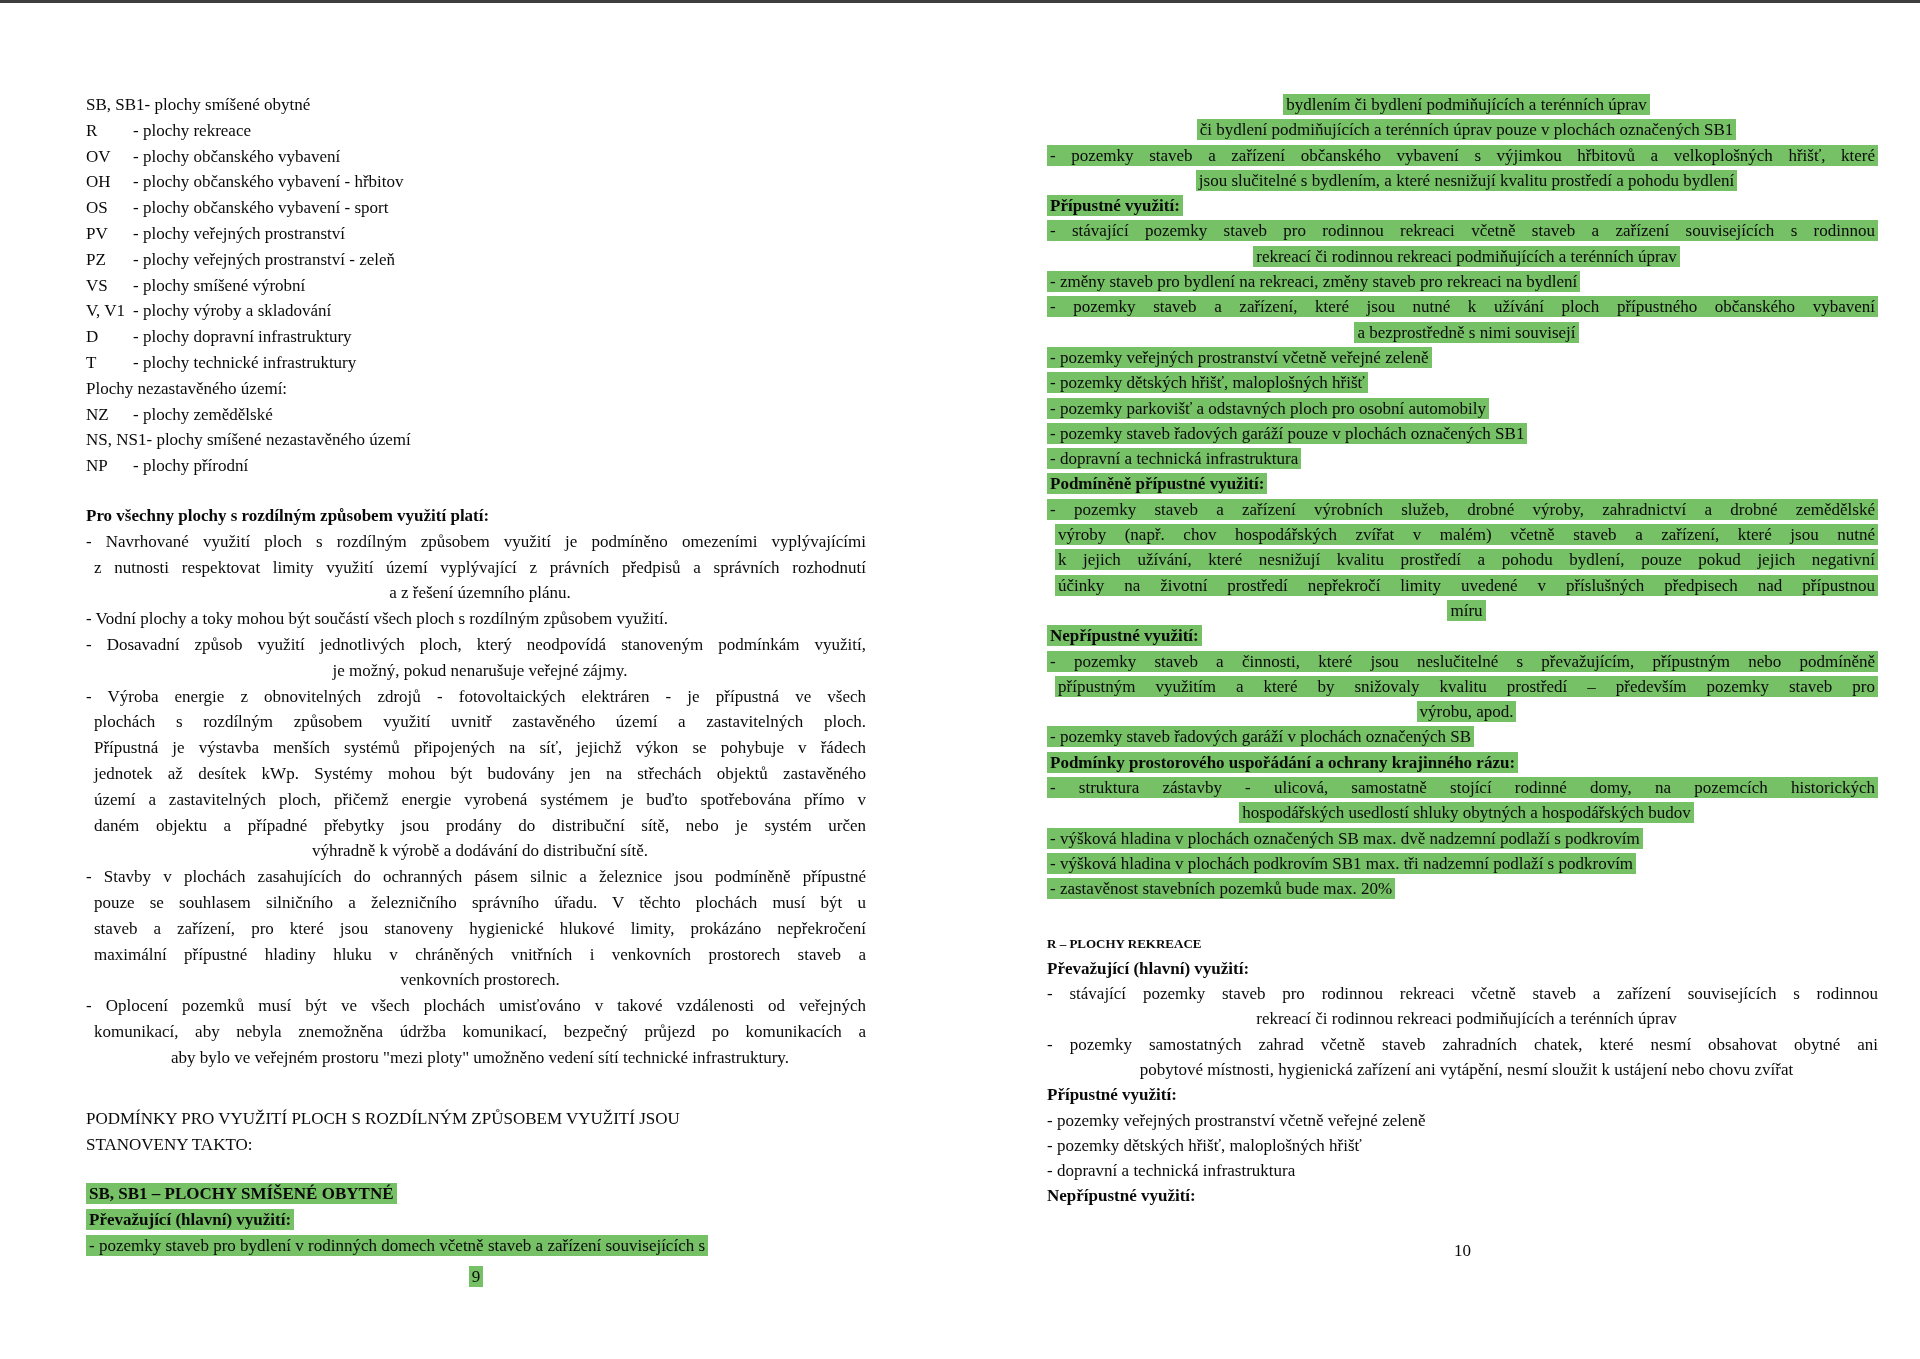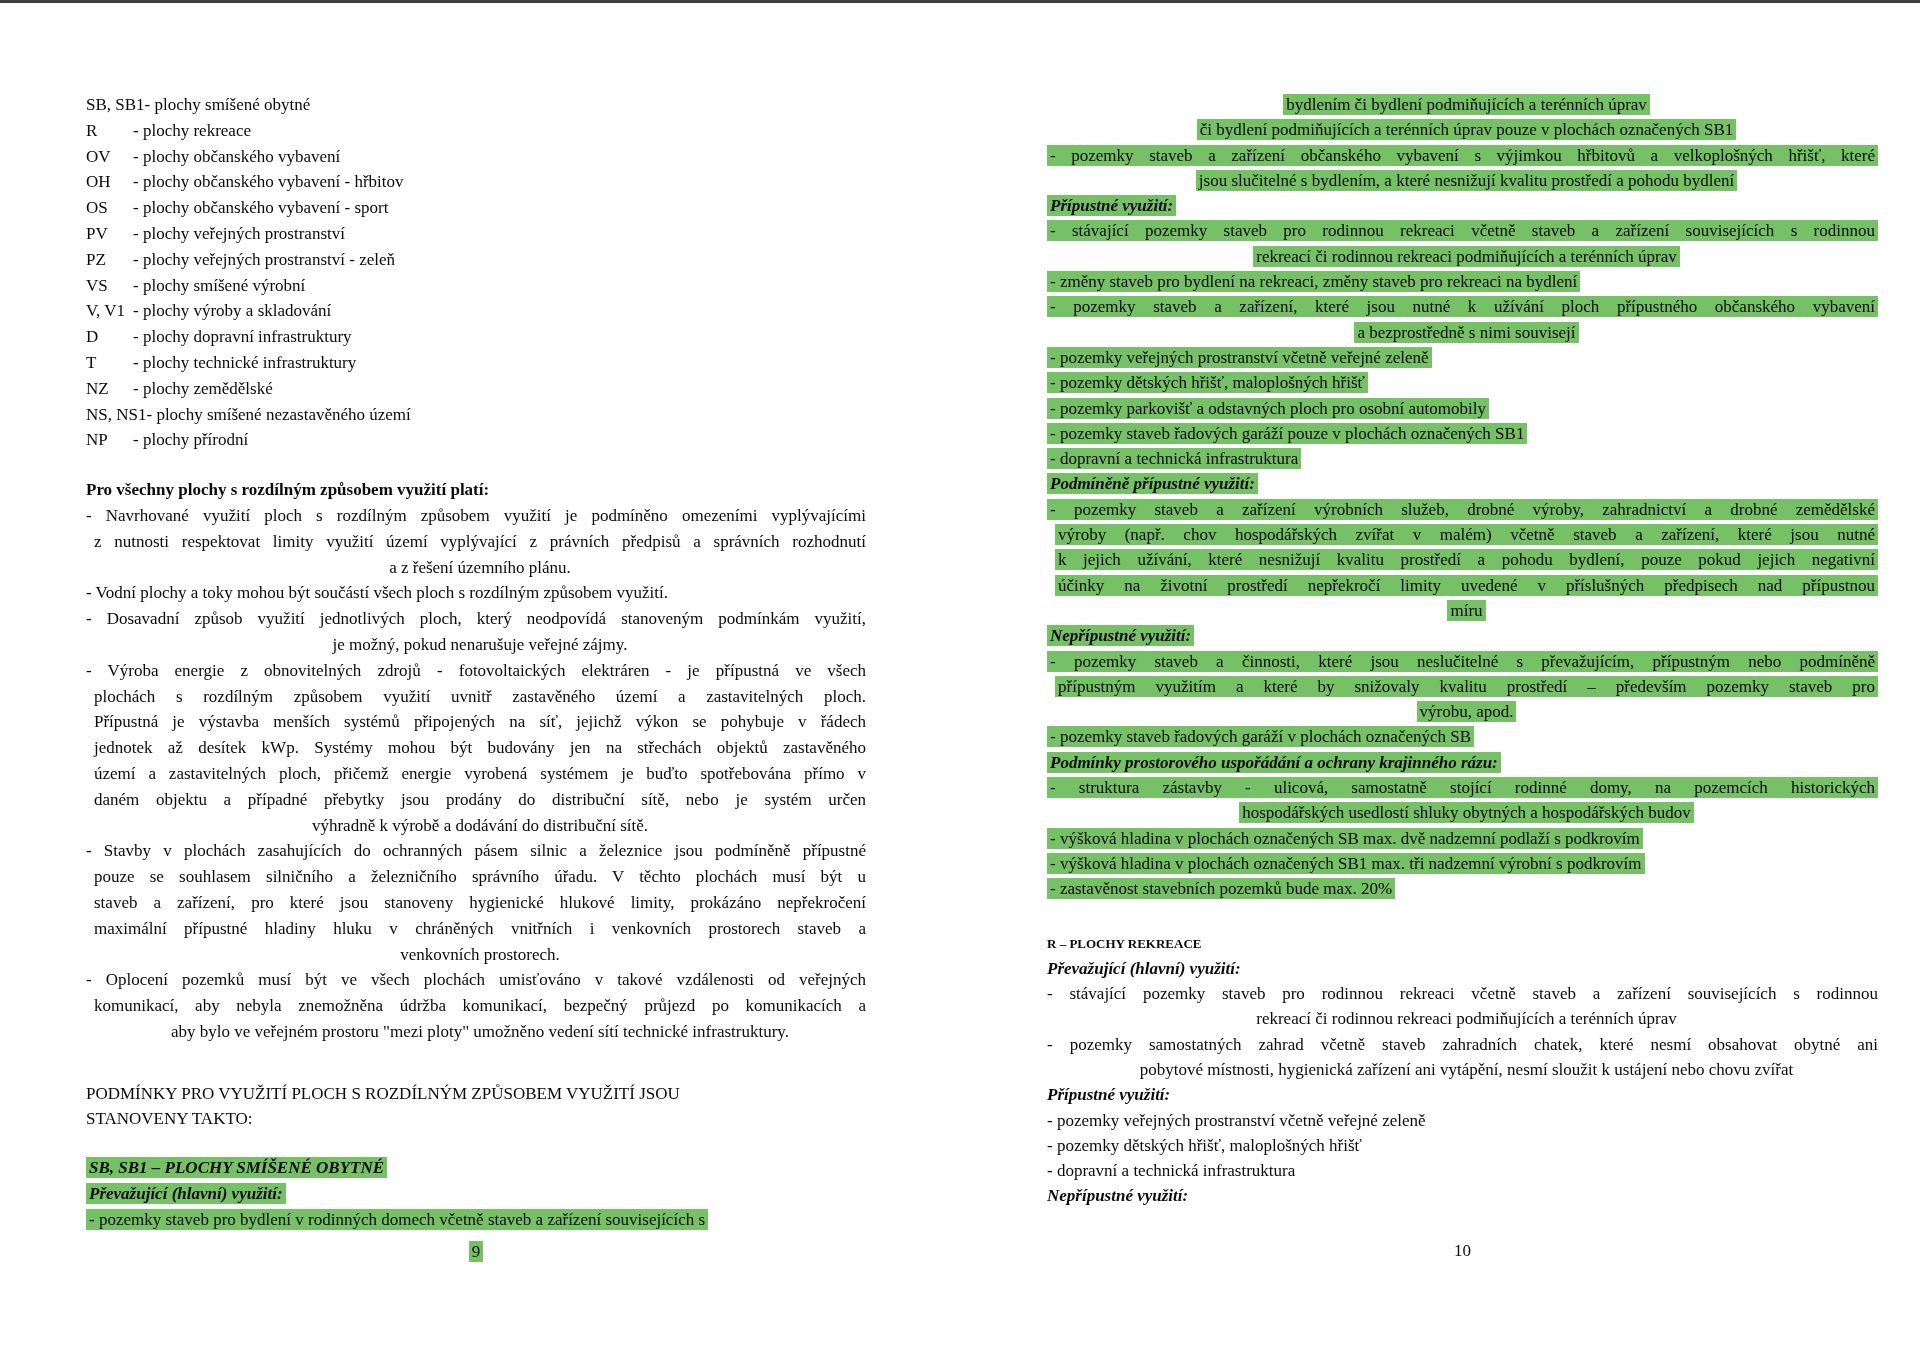--- a/index.html
+++ b/index.html
@@ -9,21 +9,21 @@
     overflow:hidden;
     -webkit-font-smoothing:antialiased;
   }
   .top-edge{position:absolute;top:0;left:0;width:1920px;height:3px;background:#3e3e3e;}
   .page{position:absolute;font-size:17px;}
   .page-left{left:86px;top:92px;width:780px;line-height:25.8px;}
   .page-right{left:1047px;top:92px;width:831px;line-height:25.3px;}
   .line{white-space:normal;}
   .line.j{text-align:justify;text-align-last:justify;}
   .line.i{padding-left:8px;text-align:center;}
-  .b{font-weight:bold;font-style:italic;}
+  .b{font-weight:bold;}
   .hl{background:#76c166;padding:1px 3px;box-decoration-break:clone;-webkit-box-decoration-break:clone;}
   .abbr-row{display:flex;}
   .abbr{min-width:47px;flex:none;}
   .rules-heading{font-weight:bold;margin-top:24px;}
   #conditions{margin-top:36px;}
   .sb-block{margin-top:23px;}
   .sb-title{font-size:17px;}
   .page-num{text-align:center;margin-top:6px;}
   .r-section{margin-top:29px;}
   .r-heading{font-weight:bold;font-size:13px;}
@@ -76,20 +76,23 @@
         </div>
         <div class="abbr-row">
           <span class="abbr">D</span>
           <span>- plochy dopravní infrastruktury</span>
         </div>
         <div class="abbr-row">
           <span class="abbr">T</span>
           <span>- plochy technické infrastruktury</span>
         </div>
       </div>
+    <div class="line">
+      <span>Plochy nezastavěného území:</span>
+    </div>
     <div id="abbr-list-2">
         <div class="abbr-row">
           <span class="abbr">NZ</span>
           <span>- plochy zemědělské</span>
         </div>
         <div class="abbr-row">
           <span class="abbr">NS, NS1</span>
           <span>- plochy smíšené nezastavěného území</span>
         </div>
         <div class="abbr-row">
@@ -172,21 +175,21 @@
         <div class="line i"><span class="hl">míru</span></div>
         <div class="line"><span class="hl b">Nepřípustné využití:</span></div>
         <div class="line j"><span class="hl">- pozemky staveb a činnosti, které jsou neslučitelné s převažujícím, přípustným nebo podmíněně</span></div>
         <div class="line j i"><span class="hl">přípustným využitím a které by snižovaly kvalitu prostředí – především pozemky staveb pro</span></div>
         <div class="line i"><span class="hl">výrobu, apod.</span></div>
         <div class="line"><span class="hl">- pozemky staveb řadových garáží v plochách označených SB</span></div>
         <div class="line"><span class="hl b">Podmínky prostorového uspořádání a ochrany krajinného rázu:</span></div>
         <div class="line j"><span class="hl">- struktura zástavby - ulicová, samostatně stojící rodinné domy, na pozemcích historických</span></div>
         <div class="line i"><span class="hl">hospodářských usedlostí shluky obytných a hospodářských budov</span></div>
         <div class="line"><span class="hl">- výšková hladina v plochách označených SB max. dvě nadzemní podlaží s podkrovím</span></div>
-        <div class="line"><span class="hl">- výšková hladina v plochách označených SB1 max. tři nadzemní výrobní s podkrovím</span></div>
+        <div class="line"><span class="hl">- výšková hladina v plochách podkrovím SB1 max. tři nadzemní podlaží s podkrovím</span></div>
         <div class="line"><span class="hl">- zastavěnost stavebních pozemků bude max. 20%</span></div>
       </div>
 
     <div class="r-section">
       <div class="line r-heading">
         <span>R – PLOCHY REKREACE</span>
       </div>
       <div id="r-lines">
           <div class="line"><span class=" b">Převažující (hlavní) využití:</span></div>
           <div class="line j"><span class="">- stávající pozemky staveb pro rodinnou rekreaci včetně staveb a zařízení souvisejících s rodinnou</span></div>

